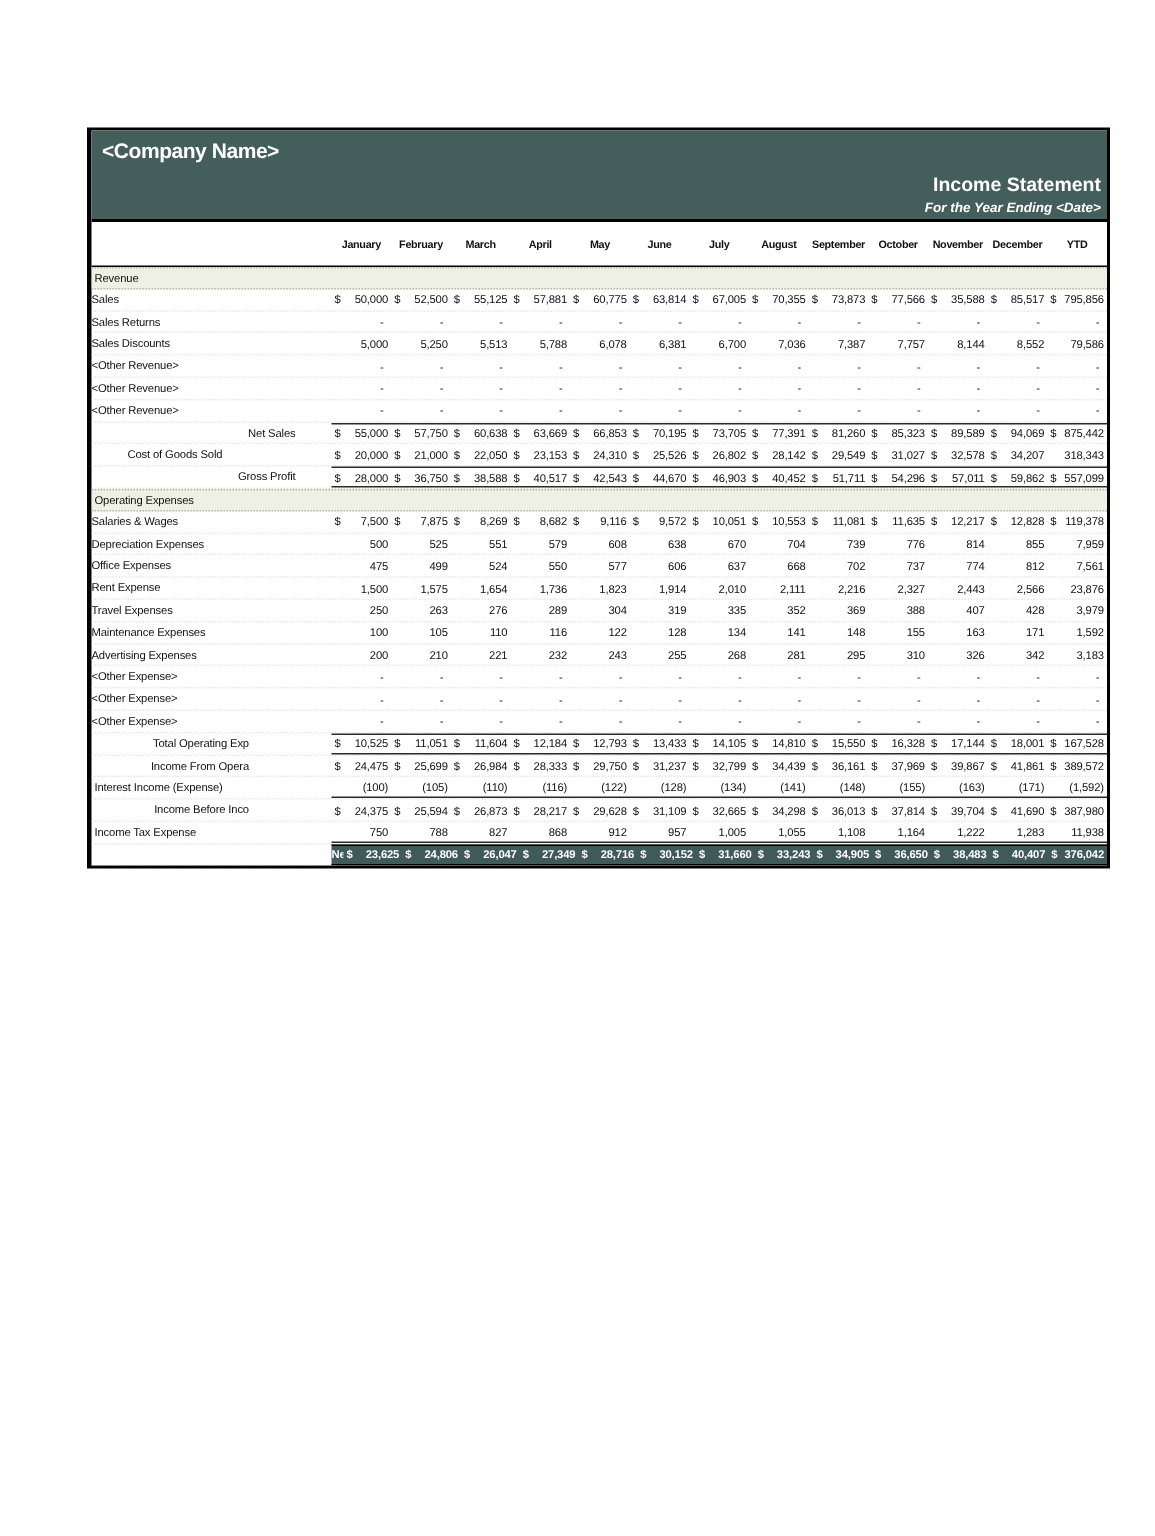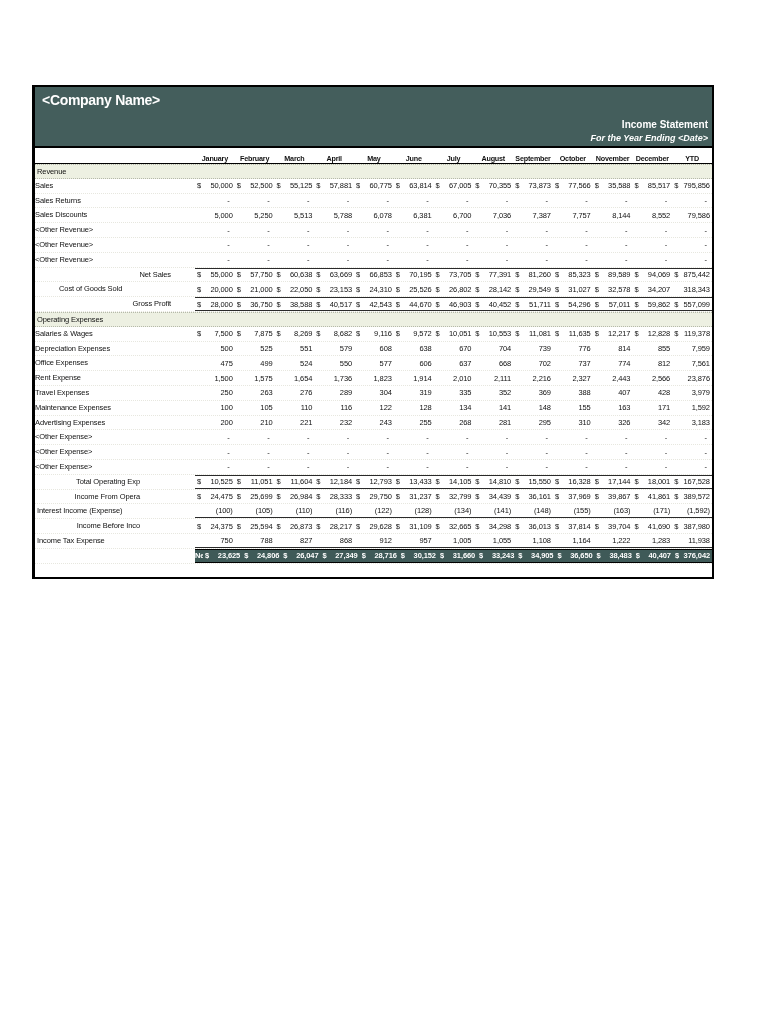--- a/index.html
+++ b/index.html
@@ -1,32 +1,32 @@
 <!DOCTYPE html>
 <html style="--teal: #445e5c; --section: #edf0e2; --netbg: #3f5a58;"><head>
 <meta charset="utf-8">
 <style>
   html,body { margin:0; padding:0; }
   body {
     width:770px; height:1024px; background:#ffffff; position:relative;
     font-family:"Liberation Sans", sans-serif; color:#111;
   }
   .sheet {
-    position:absolute; left:32px; top:85px; width:682px; height:494px;
+    position:absolute; left:58px; top:85px; width:682px; height:494px;
     border:2px solid #000; border-left-width:3px; box-sizing:border-box;
     background:#fff; overflow:hidden;
   }
   
   .bank { height:61px; background:var(--teal,#445e5c); border-bottom:2px solid #000; position:relative; box-sizing:border-box; }
   .company { position:absolute; left:7px; top:5px; font-size:14px; font-weight:bold; color:#fff; letter-spacing:-0.3px; }
   .bank-right { position:absolute; right:4px; bottom:2px; text-align:right; color:#fff; line-height:1.35; }
-  .doc-title { font-size:10px; font-weight:bold; }
+  .doc-title { font-size:13px; font-weight:bold; }
   .doc-sub { font-size:9px; font-weight:bold; font-style:italic; }
   
-  .months { display:flex; height:16px; border-bottom:1px solid #000; font-weight:bold; font-size:7.2px; align-items:flex-end; box-sizing:border-box; }
+  .months { display:flex; height:30px; border-bottom:1px solid #000; font-weight:bold; font-size:7.2px; align-items:center; box-sizing:border-box; }
   .mspacer { flex:0 0 160px; }
   .mcol { flex:1 1 0; text-align:center; white-space:nowrap; overflow:hidden; letter-spacing:-0.2px; }
   
   .row { display:flex; height:14.8px; font-size:7.5px; box-sizing:border-box; border-bottom:1px dotted #e7e7df; align-items:stretch; letter-spacing:-0.1px; }
   .section { background:var(--section,#edf0e2); border-top:1px dotted #b5b9aa; border-bottom:1px dotted #b5b9aa; }
   .slbl { padding-left:2px; line-height:13.5px; }
   .lbl { flex:0 0 160px; box-sizing:border-box; line-height:14.2px; white-space:nowrap; overflow:hidden; }
   .item .lbl { }
   .item2 .lbl { padding-left:24px; }
   .left .lbl { padding-left:2px; }

